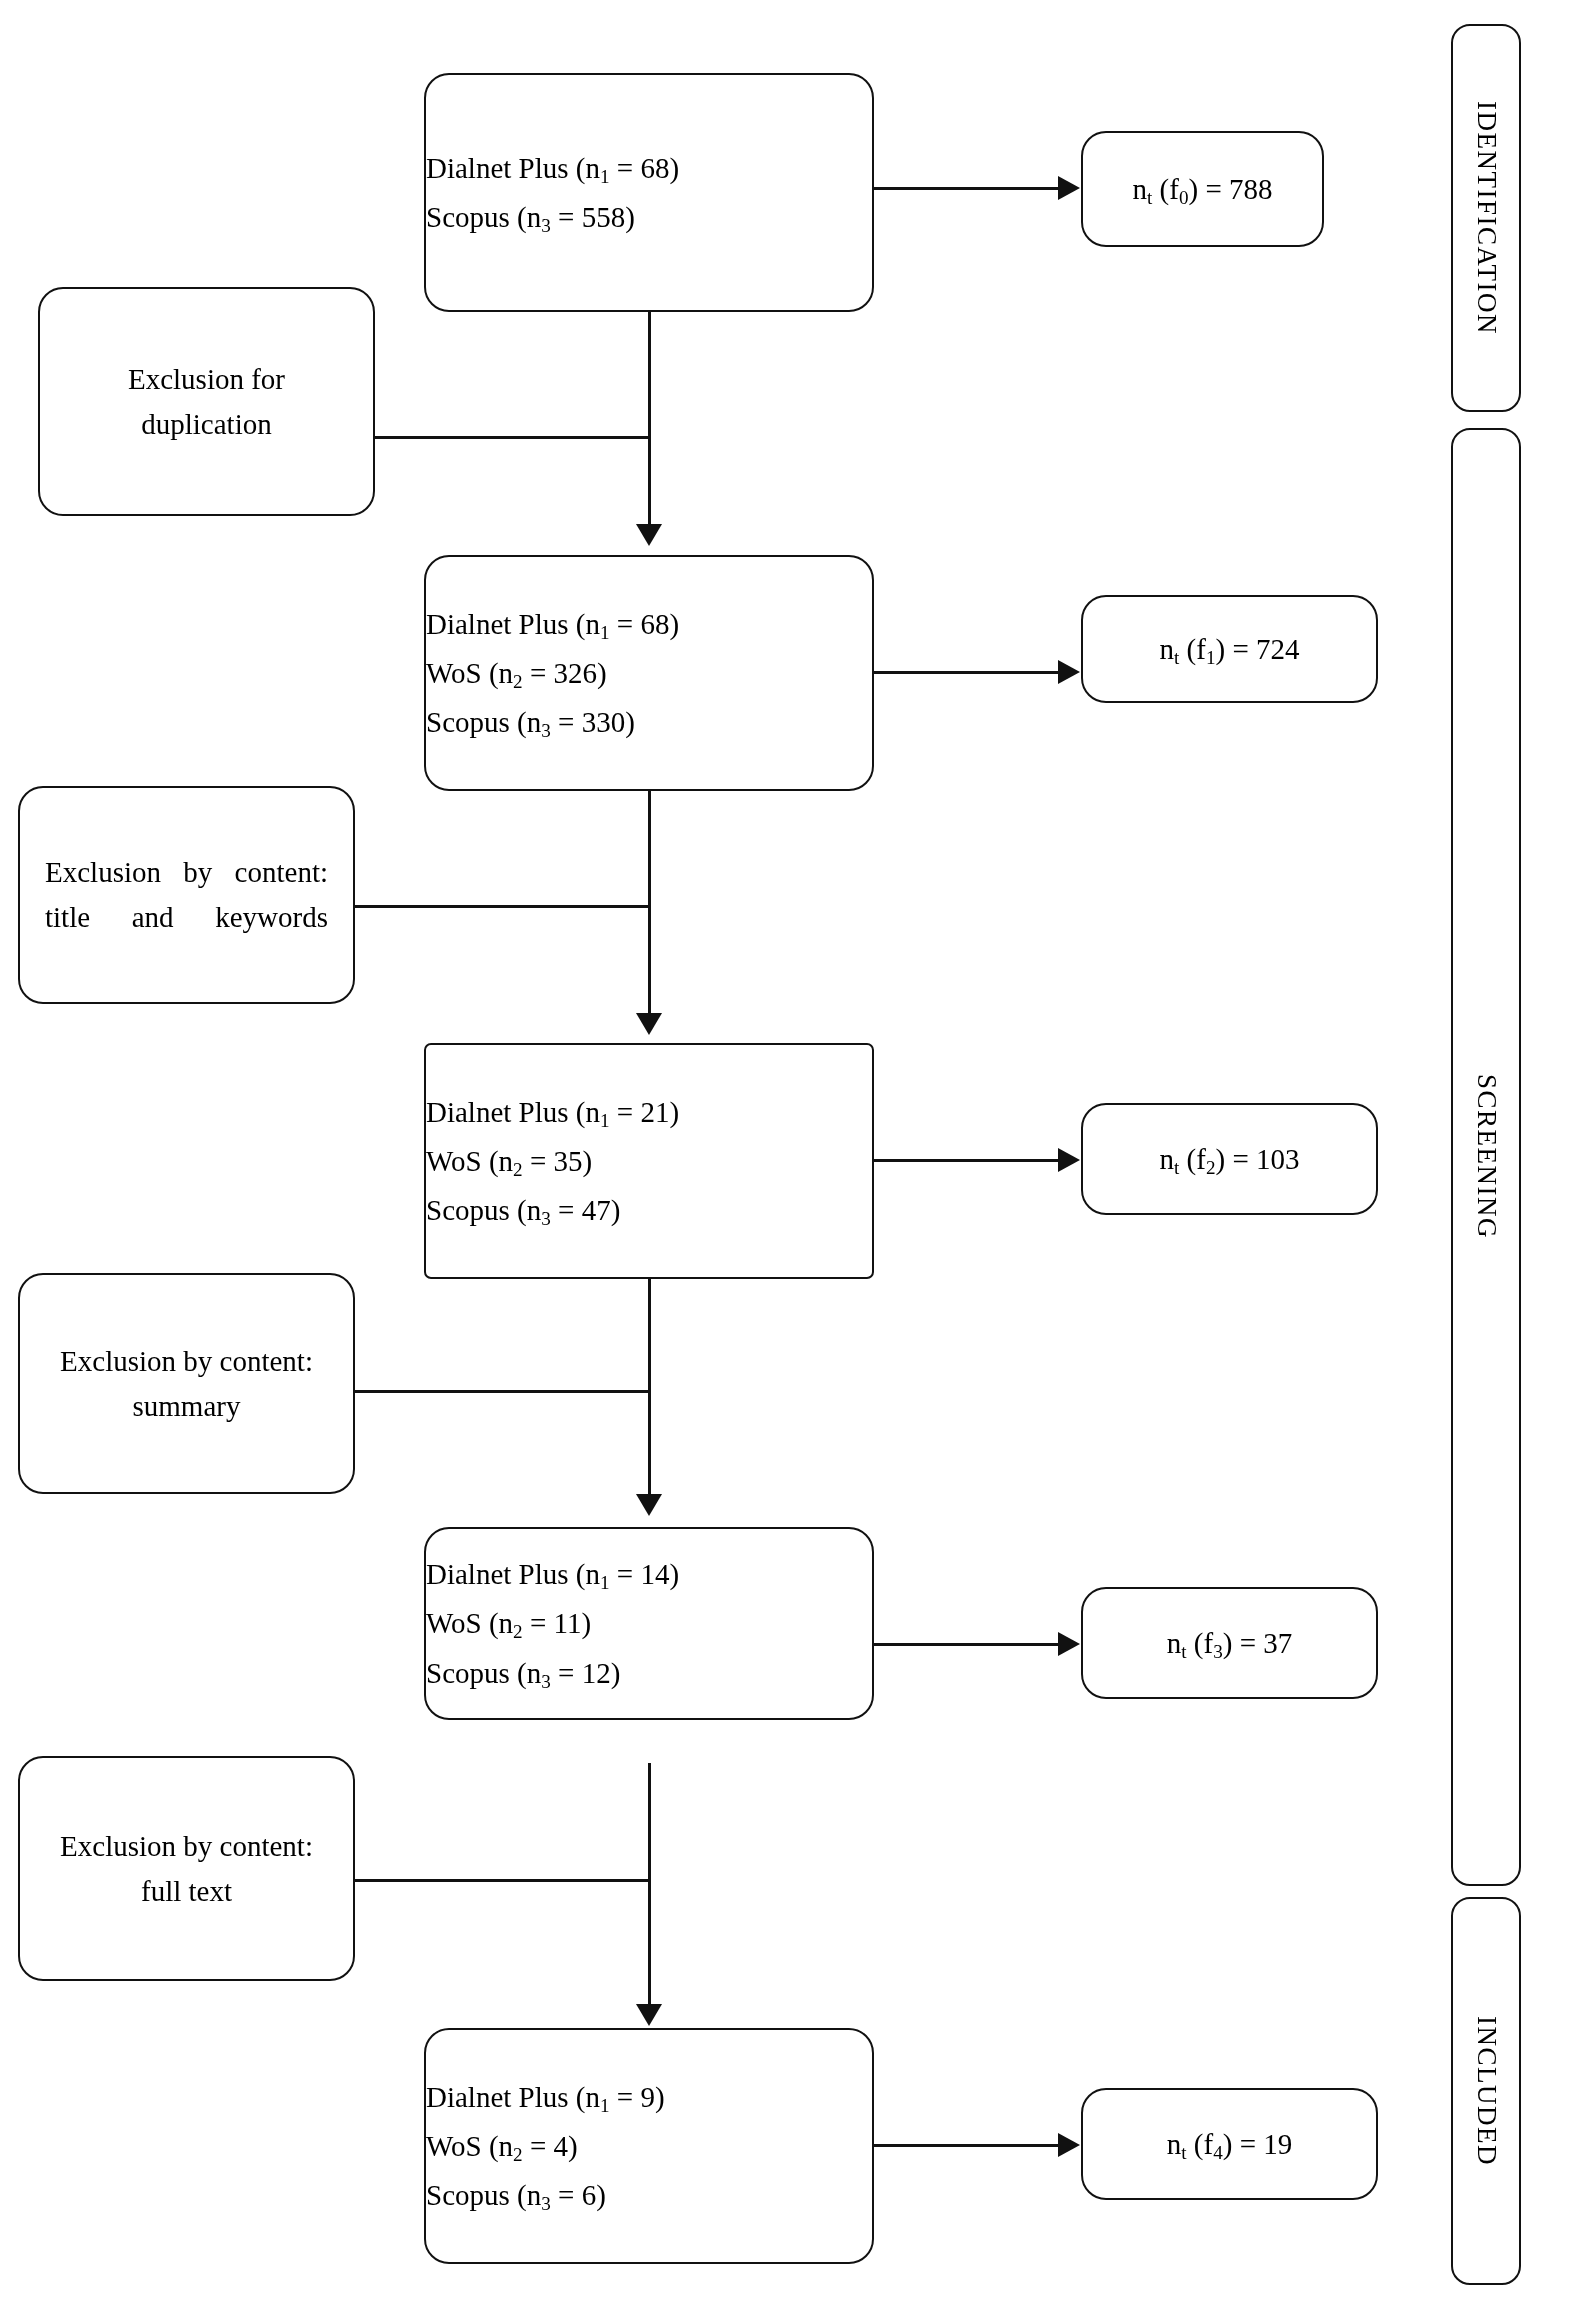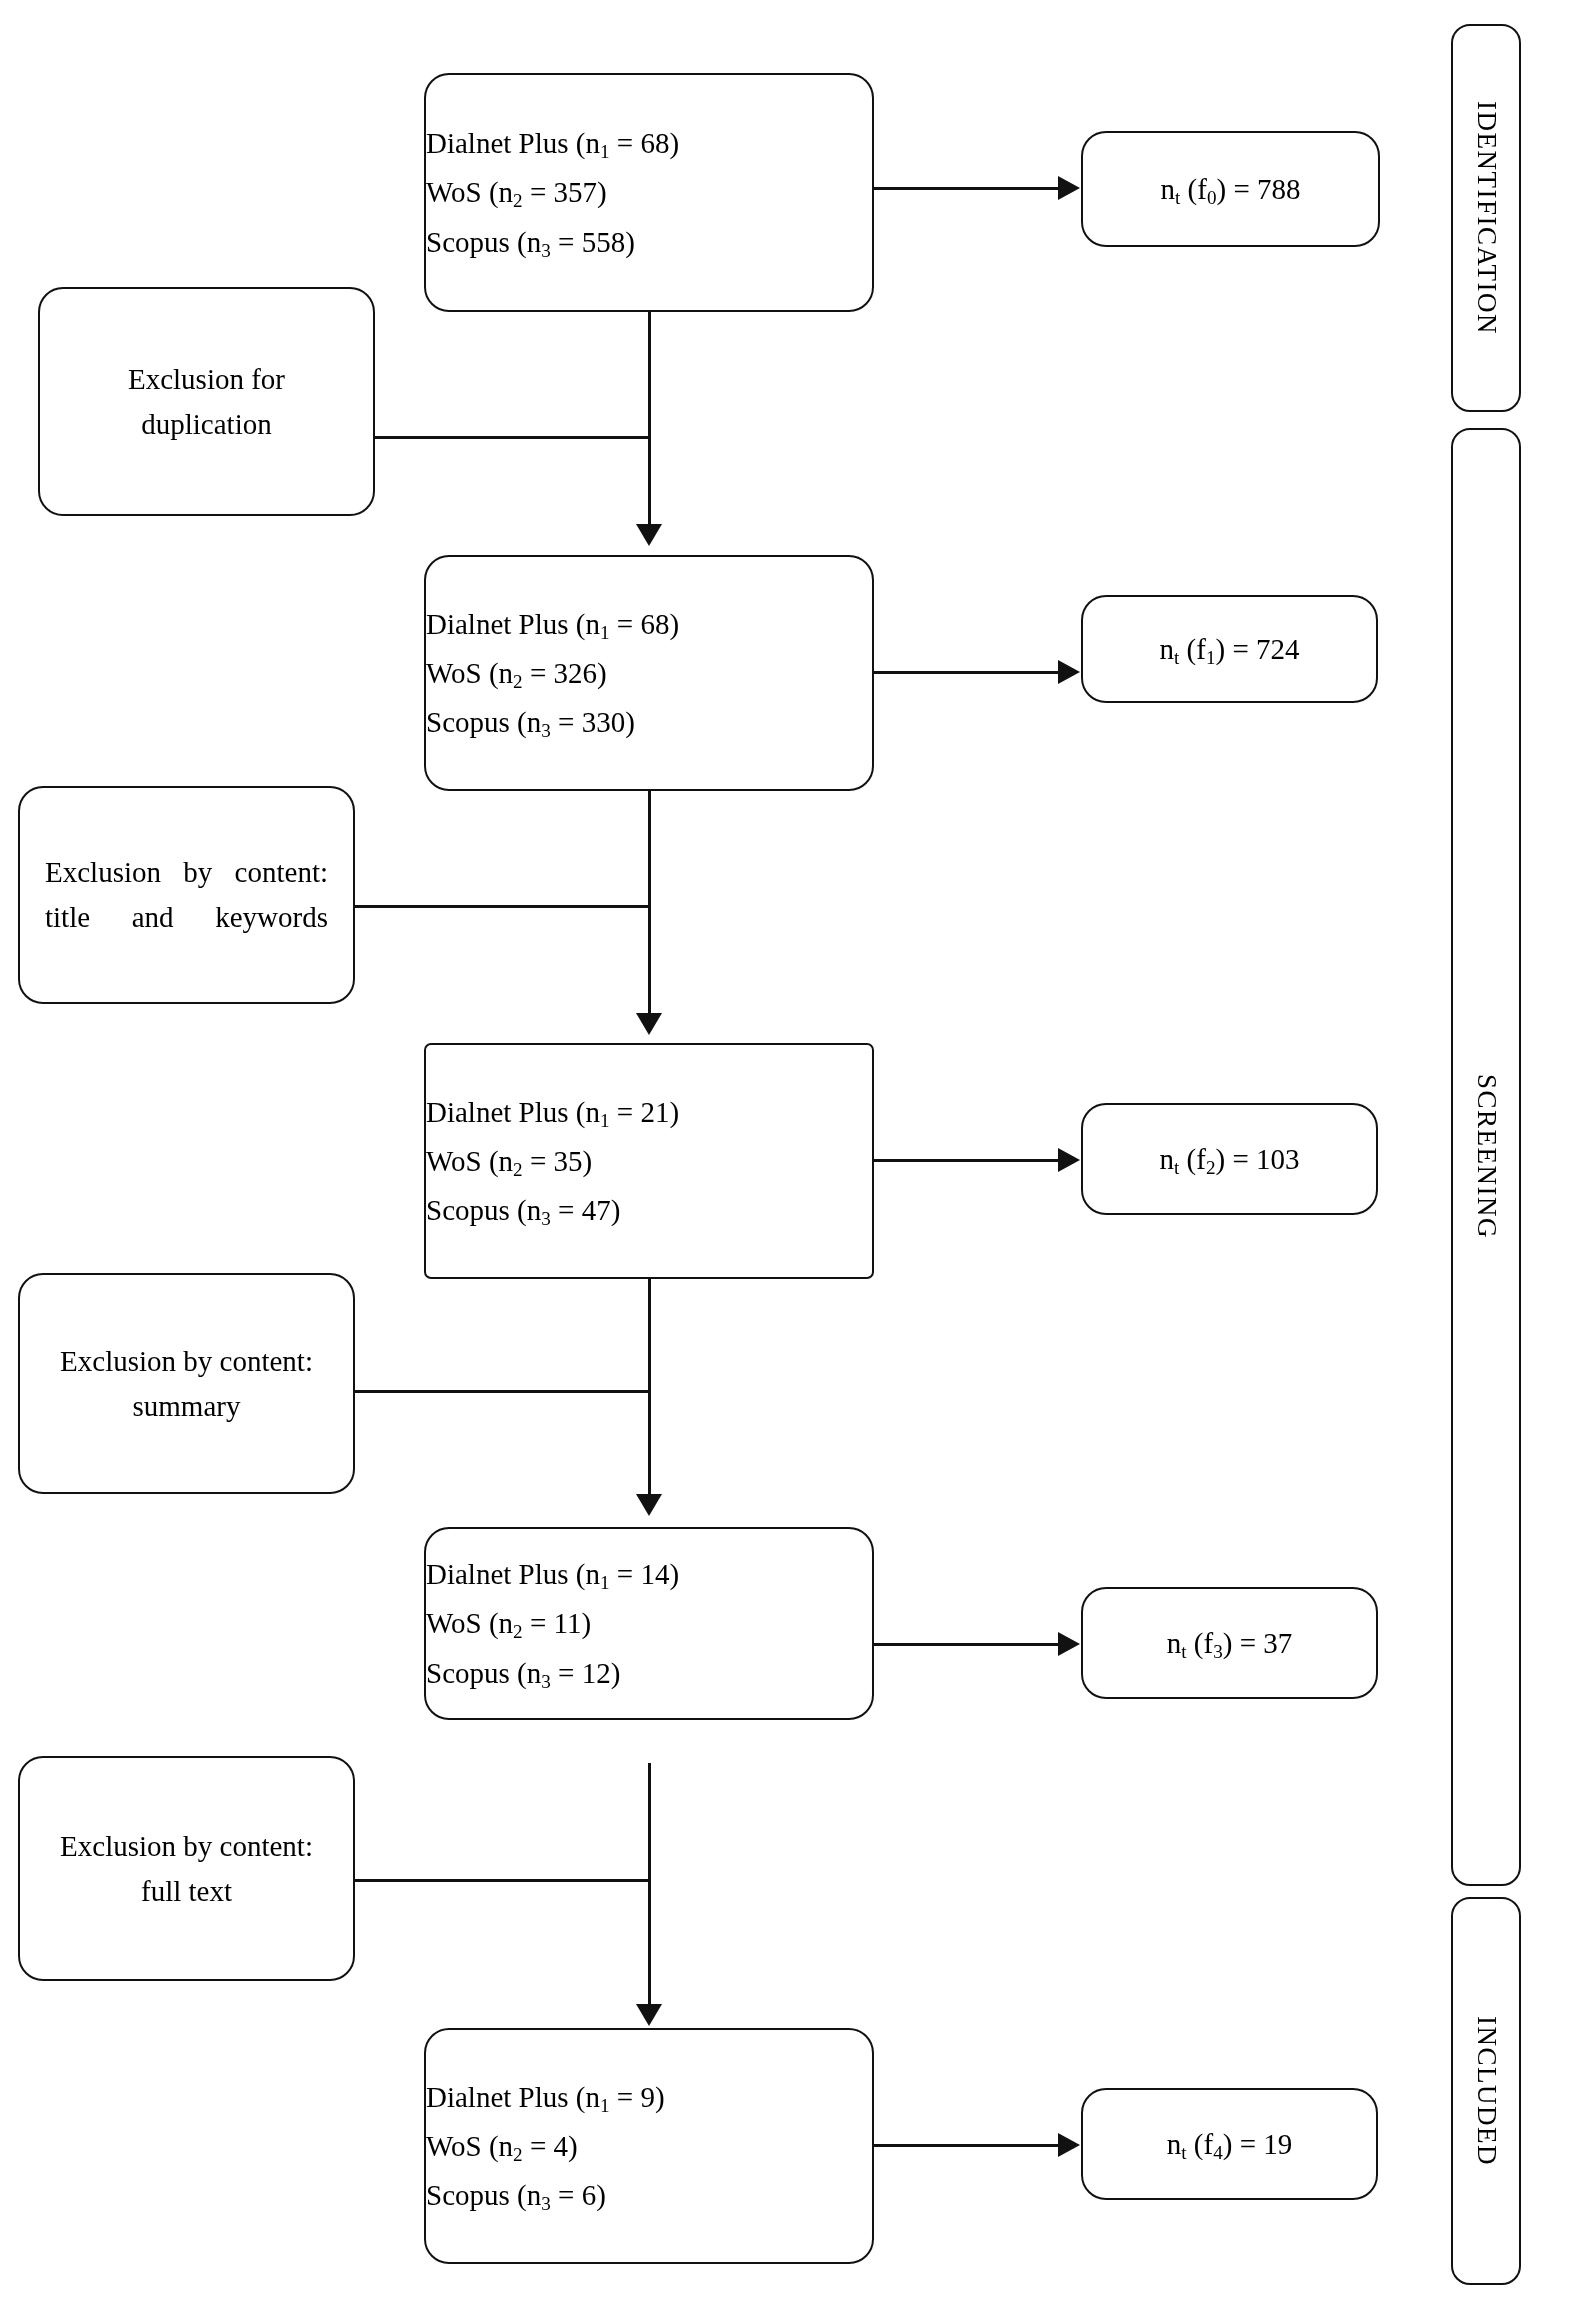--- a/index.html
+++ b/index.html
@@ -135,35 +135,30 @@
     <span class="phase-label">INCLUDED</span>
   </div>
 
   <div class="node src-node" style="left:424px; top:73px; width:450px; height:239px;">
     <span class="line">
       <span>Dialnet Plus</span>
       (<span>n</span><sub>1</sub>
       = <span>68</span>)
     </span>
     <span class="line">
-      <span>WoS</span>
-      (<span>n</span><sub>2</sub>
-      = <span>357</span>)
-    </span>
-    <span class="line">
       <span>Scopus</span>
       (<span>n</span><sub>3</sub>
       = <span>558</span>)
     </span>
   </div>
 
   <div class="conn h-line" style="left:874px; top:187px; width:185px;"></div>
   <div class="arrow-right" style="left:1058px; top:176px;"></div>
 
-  <div class="node total-node" style="left:1081px; top:131px; width:299px; height:116px;align-items:center;">
+  <div class="node total-node" style="left:1081px; top:131px; width:243px; height:116px;align-items:center;">
     <span class="line">
       <span>n</span><sub>t</sub>
       (<span>f</span><sub>0</sub>)
       = <span>788</span>
     </span>
   </div>
 
   <div class="conn v-line" style="left:648px; top:312px; width:2.9px; height:218px;"></div>
   <div class="conn h-line" style="left:196px; top:436px; width:453px;"></div>
   <div class="arrow-left" style="left:174px; top:425px;"></div>

